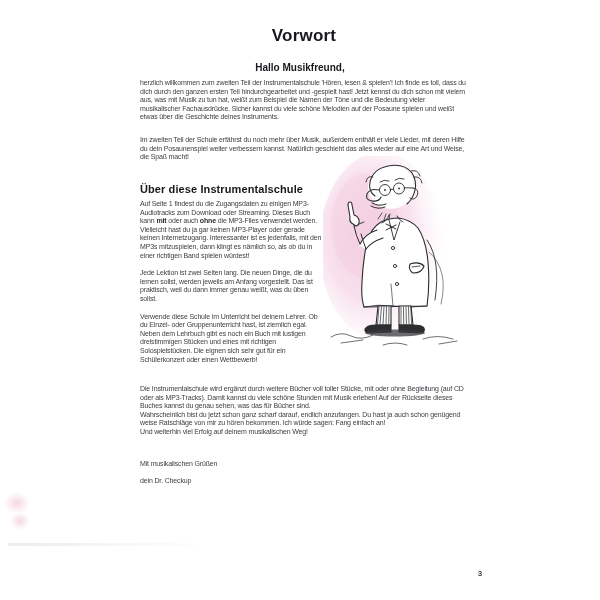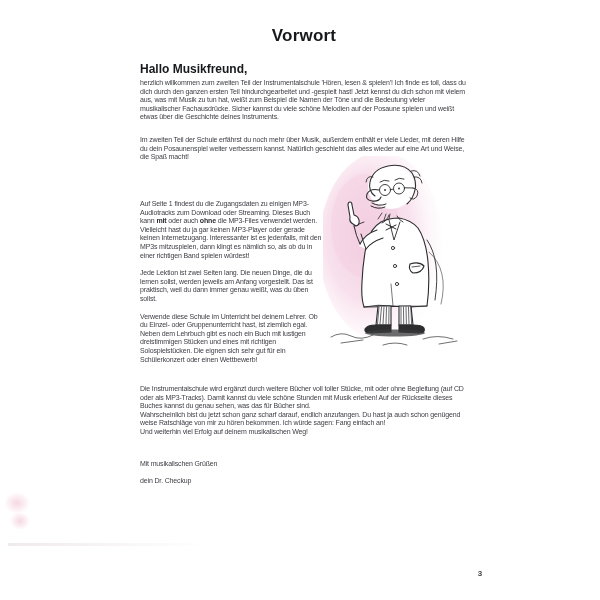--- a/index.html
+++ b/index.html
@@ -9,22 +9,22 @@
     font-family:"Liberation Sans", sans-serif;
     color:#3d3e44;
   }
   .abs { position:absolute; }
   .page-title {
     left:140px; top:22px; width:320px; text-align:center;
     font-size:17px; font-weight:bold; color:#17181b; letter-spacing:0.2px;
     margin:4px;
   }
   .salutation {
-    left:140px; top:62px; width:320px; 
-    font-size:12px; font-weight:bold; color:#17181b;
+    left:140px; top:62px; width:320px; text-align:center;
+    font-size:10px; font-weight:bold; color:#17181b;
     margin:0;
   }
   .body-text {
     font-size:7px; line-height:8.6px; letter-spacing:-0.15px;
     color:#3d3e44; margin:0;
   }
   .intro-1 { left:140px; top:79px;  width:326px; }
   .intro-2 { left:140px; top:136px; width:326px; }
   .section-heading {
     left:140px; top:183px; width:240px;
@@ -59,20 +59,21 @@
 <div class="page">
 
   <h1 class="abs page-title">Vorwort</h1>
 
   <div class="abs salutation">Hallo Musikfreund,</div>
 
   <p class="abs body-text intro-1">herzlich willkommen zum zweiten Teil der Instrumentalschule 'Hören, lesen &amp; spielen'! Ich finde es toll, dass du dich durch den ganzen ersten Teil hindurchgearbeitet und -gespielt hast! Jetzt kennst du dich schon mit vielem aus, was mit Musik zu tun hat, weißt zum Beispiel die Namen der Töne und die Bedeutung vieler musikalischer Fachausdrücke. Sicher kannst du viele schöne Melodien auf der Posaune spielen und weißt etwas über die Geschichte deines Instruments.</p>
 
   <p class="abs body-text intro-2">Im zweiten Teil der Schule erfährst du noch mehr über Musik, außerdem enthält er viele Lieder, mit deren Hilfe du dein Posaunenspiel weiter verbessern kannst. Natürlich geschieht das alles wieder auf eine Art und Weise, die Spaß macht!</p>
 
+  <h2 class="abs section-heading">Über diese Instrumentalschule</h2>
 
   <div class="abs body-text left-col">
     <p><span>Auf Seite 1 findest du die Zugangsdaten zu einigen MP3-Audiotracks zum Download oder Streaming. Dieses Buch kann </span><b>mit</b><span> oder auch </span><b>ohne</b><span> die MP3-Files verwendet werden. Vielleicht hast du ja gar keinen MP3-Player oder gerade keinen Internetzugang. Interessanter ist es jedenfalls, mit den MP3s mitzuspielen, dann klingt es nämlich so, als ob du in einer richtigen Band spielen würdest!</span></p>
     <p>Jede Lektion ist zwei Seiten lang. Die neuen Dinge, die du lernen sollst, werden jeweils am Anfang vorgestellt. Das ist praktisch, weil du dann immer genau weißt, was du üben sollst.</p>
     <p>Verwende diese Schule im Unterricht bei deinem Lehrer. Ob du Einzel- oder Gruppenunterricht hast, ist ziemlich egal. Neben dem Lehrbuch gibt es noch ein Buch mit lustigen dreistimmigen Stücken und eines mit richtigen Solospielstücken. Die eignen sich sehr gut für ein Schülerkonzert oder einen Wettbewerb!</p>
   </div>
 
   <svg class="abs illustration" width="150" height="192" viewBox="0 0 150 192" aria-hidden="true">
     <defs>
       <radialGradient id="pw" cx="40%" cy="45%" r="62%">

